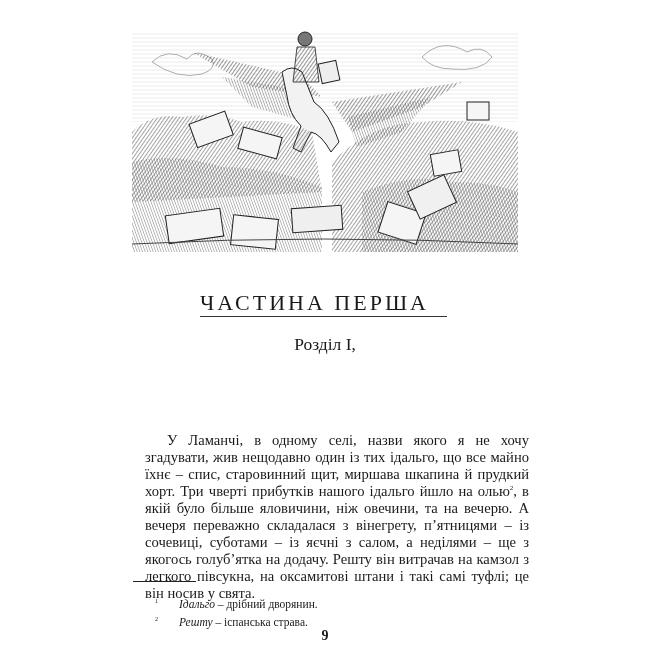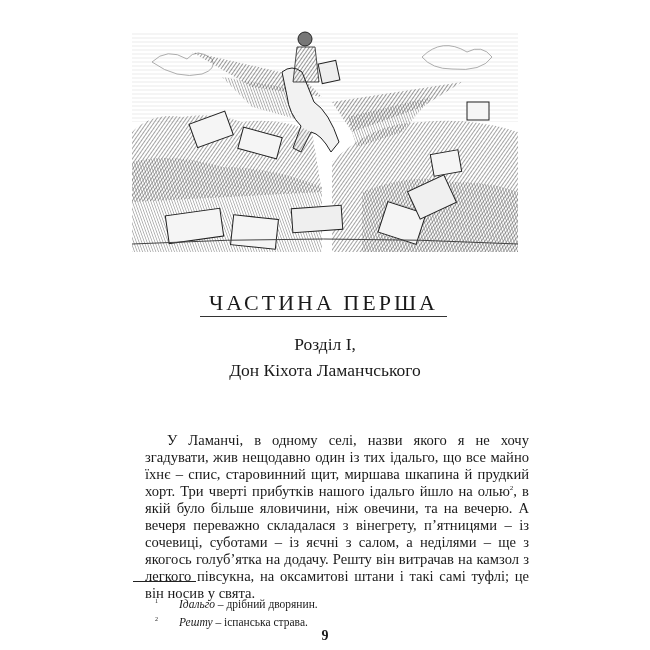--- a/index.html
+++ b/index.html
@@ -1,20 +1,20 @@
 <!DOCTYPE html>
 <html><head>
 <meta charset="utf-8">
 <style>
   html, body { margin:0; padding:0; background:#ffffff; }
   body { width:650px; height:650px; position:relative; overflow:hidden;
          font-family:"Liberation Serif", "DejaVu Serif", serif; color:#1a1a1a; }
   .illustration { position:absolute; left:132px; top:12px; width:386px; height:240px; }
   .illustration svg { width:100%; height:100%; display:block; }
-  .part-title { position:absolute; left:200px; width:247px; top:290px; text-align:center;
+  .part-title { position:absolute; left:200px; width:247px; top:290px; text-align:left;
                 font-size:22px; letter-spacing:3px; line-height:26px; color:#1a1a1a; }
   .part-rule { position:absolute; left:200px; width:247px; top:316px; height:0;
                border-top:1px solid #333; }
   .chapter { position:absolute; left:150px; width:350px; top:334px; text-align:center;
              font-size:17.5px; line-height:20px; }
   .chapter .num { margin-bottom:6px; display:block; }
   .chapter sup { font-size:8px; vertical-align:super; line-height:0; }
   .body-text { position:absolute; left:145px; width:384px; top:432px;
                font-size:14.6px; line-height:17px; text-align:justify; }
   .body-text p { margin:0; text-indent:22px; }
@@ -77,21 +77,20 @@
 
     <path d="M0 232 q190 -10 386 0" stroke="#444" fill="none" stroke-width="1"></path>
   </svg>
 </div>
 
 <div class="part-title">ЧАСТИНА ПЕРША</div>
 <div class="part-rule"></div>
 
 <div class="chapter">
   <span class="num">Розділ I,</span>
-  <div>Дон Кіхота Ламанчського</div>
 </div>
 
 <div class="body-text">
   <p><span>У Ламанчі, в одному селі, назви якого я не хочу згадувати, жив нещодавно один із тих ідальго, що все майно їхнє – спис, старовинний щит, миршава шкапина й прудкий хорт. Три чверті прибутків нашого ідальго йшло на олью</span><sup>2</sup><span>, в якій було більше яловичини, ніж овечини, та на вечерю. А вечеря переважно складалася з вінегрету, п’ятницями – із сочевиці, суботами – із яєчні з салом, а неділями – ще з якогось голуб’ятка на додачу. Решту він витрачав на камзол з легкого півсукна, на оксамитові штани і такі самі туфлі; це він носив у свята.</span></p>
 </div>
 
 <div class="fn-rule"></div>
 
 <div class="footnotes">
   <div><sup>1</sup><i>Ідальго</i><span> – дрібний дворянин.</span></div>

